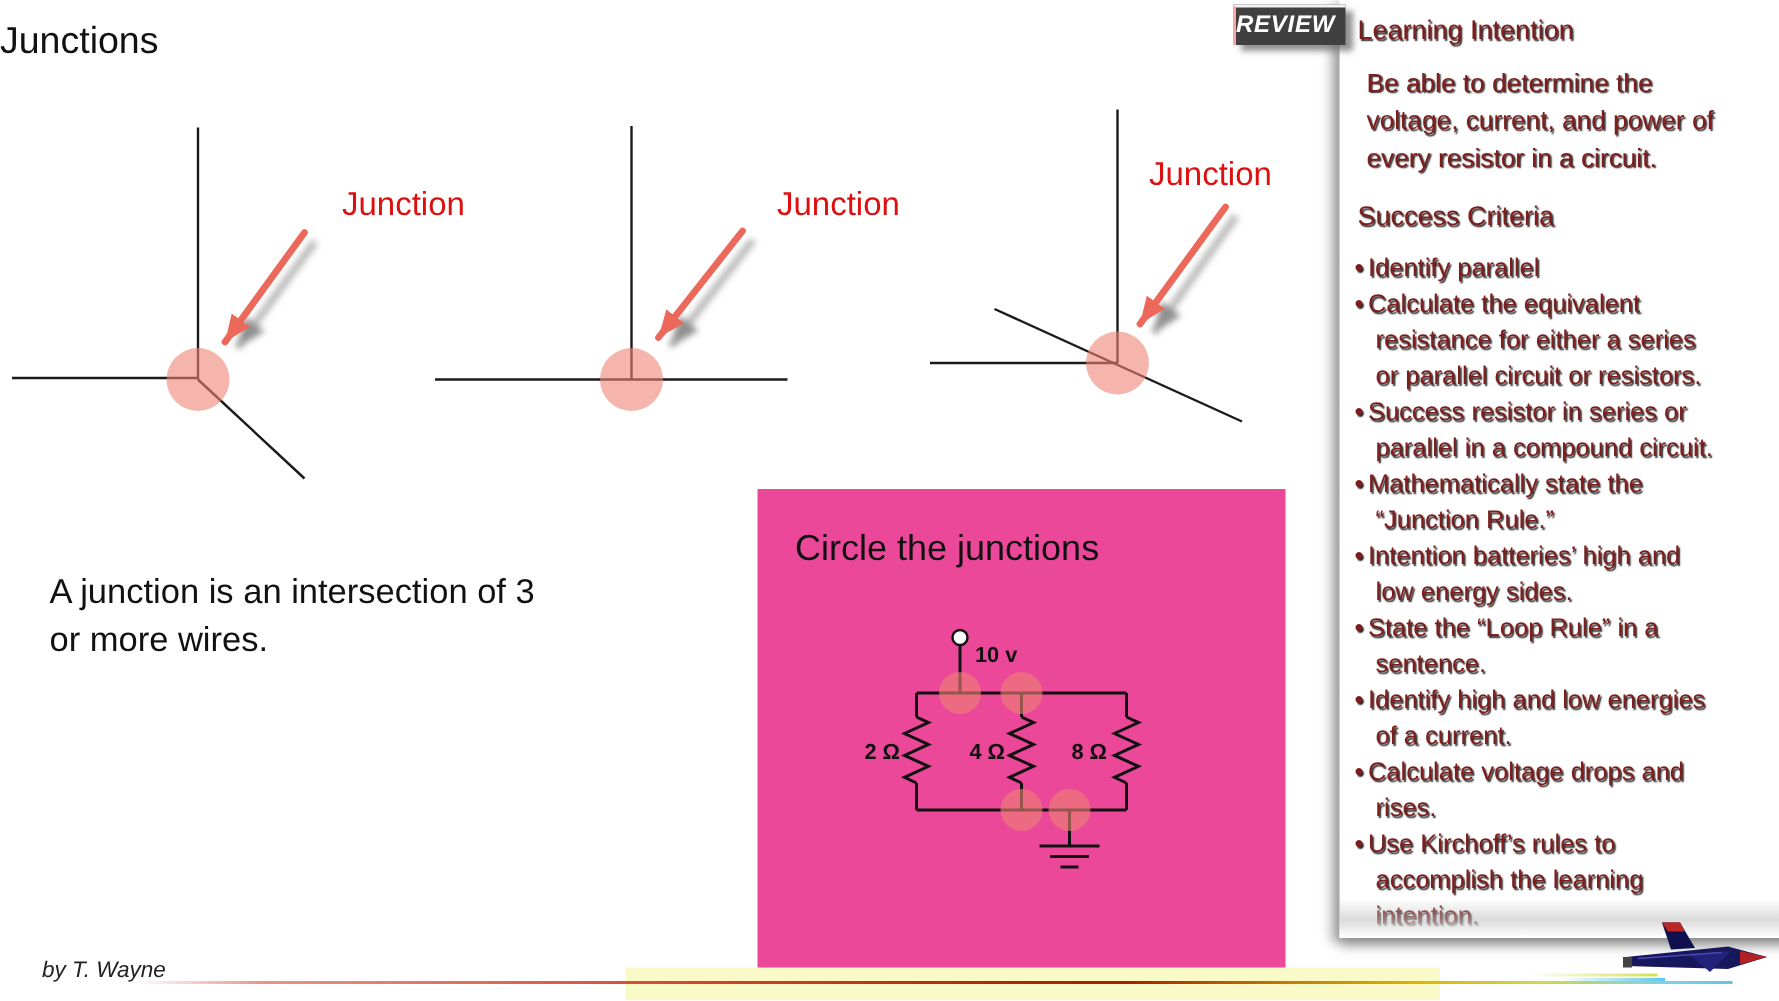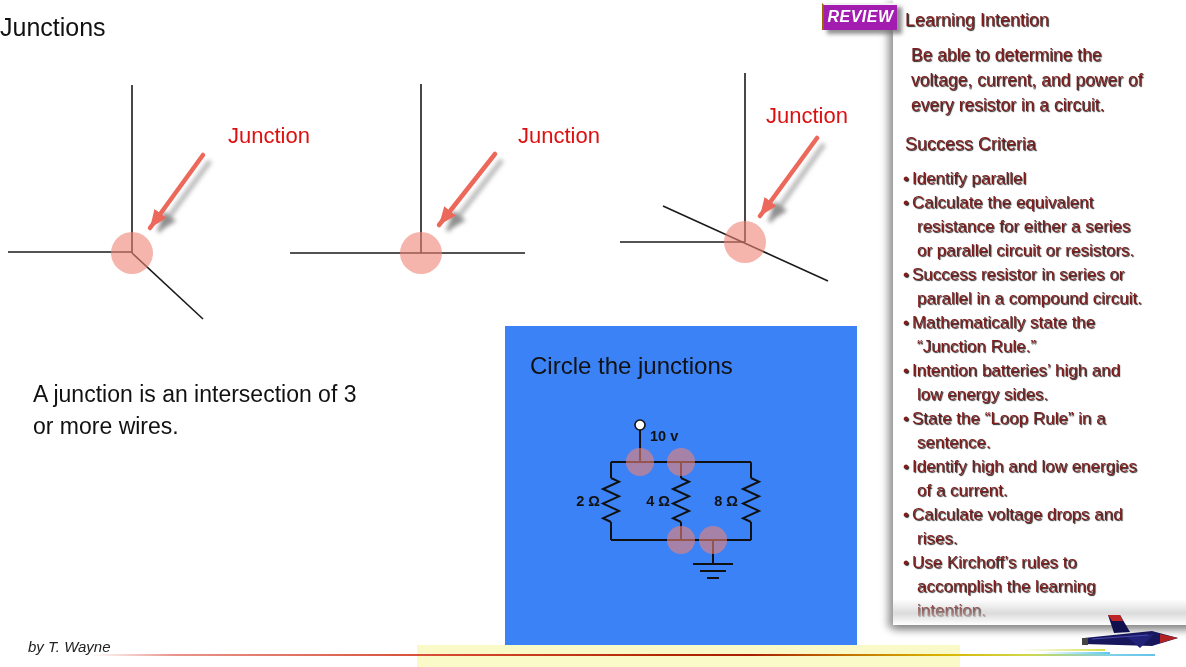--- a/index.html
+++ b/index.html
@@ -8,21 +8,21 @@
 
   
   .title{position:absolute;left:0;top:13px;width:744px;text-align:left;
          font-size:25px;color:#111;}
   .junction-label{position:absolute;font-size:22px;color:#dd0f0f;}
   .jl1{left:228px;top:123px;} .jl2{left:518px;top:123px;} .jl3{left:766px;top:103px;}
   .definition{position:absolute;left:33px;top:378px;font-size:23px;line-height:32px;
               color:#111;white-space:pre-line;}
 
   
-  .activity{position:absolute;left:505px;top:326px;width:352px;height:336px;background:#3b82f6;}
+  .activity{position:absolute;left:505px;top:326px;width:352px;height:336px;background:#ec4899;}
   .activity-title{position:absolute;left:25px;top:26px;font-size:24px;color:#111;}
   .circuit-svg{position:absolute;left:55px;top:85px;}
 
   
   .credit{position:absolute;left:28px;top:638px;font-size:15px;font-style:italic;color:#222;text-align:center;}
   .watermark-strip{position:absolute;left:417px;top:645px;width:543px;height:22px;background:#faf9c8;}
   .watermark{position:absolute;left:483px;top:636px;font-size:28px;font-weight:700;
              color:#6e6e33;letter-spacing:0px;}
   .watermark::first-letter{color:#1c1c1c;}
   .rainbow-line{position:absolute;left:90px;top:654px;width:1065px;height:2px;
@@ -44,24 +44,24 @@
   .si-title{font-size:18px;margin:2px 0 0 2px;}
   .rule{border-top:2px solid #fff;margin:4px -6px 6px -8px;}
   .si-text{font-size:17.5px;line-height:25px;margin:0 0 6px 8px;white-space:pre-line;}
   .sc-title{margin-top:16px;}
   ul.criteria{list-style:none;margin:2px 0 0 0;padding:0;font-size:17px;line-height:24px;}
   ul.criteria li{padding-left:14px;text-indent:-14px;white-space:pre-line;}
   ul.criteria li::before{content:"\2022";margin-right:3px;}
   .panel-fade{position:absolute;left:-2px;bottom:0;width:calc(100% + 2px);height:26px;
      background:linear-gradient(to bottom,rgba(255,255,255,0) 0%,rgba(190,190,190,.55) 55%,#ffffff 100%);}
   .badge{position:absolute;left:822px;top:3px;width:75px;height:27px;box-sizing:border-box;
-     background:#a21caf;border-top:2px solid #f2f2f2;border-left:2px solid #a16207;
+     background:#404040;border-top:2px solid #f2f2f2;border-left:2px solid #fca5a5;
      box-shadow:5px 4px 4px rgba(110,110,110,.75);
      color:#fff;font-weight:700;font-style:italic;font-size:16px;letter-spacing:.5px;
-     text-align:center;line-height:24px;z-index:5;}
+     line-height:24px;z-index:5;}
 
   .diagram-svg{position:absolute;left:0;top:60px;}
   svg text{font-family:"Liberation Sans","DejaVu Sans",sans-serif;}
 </style>
 </head>
 <body>
 
 <div id="slide">
 
   <div class="title">Junctions</div>

